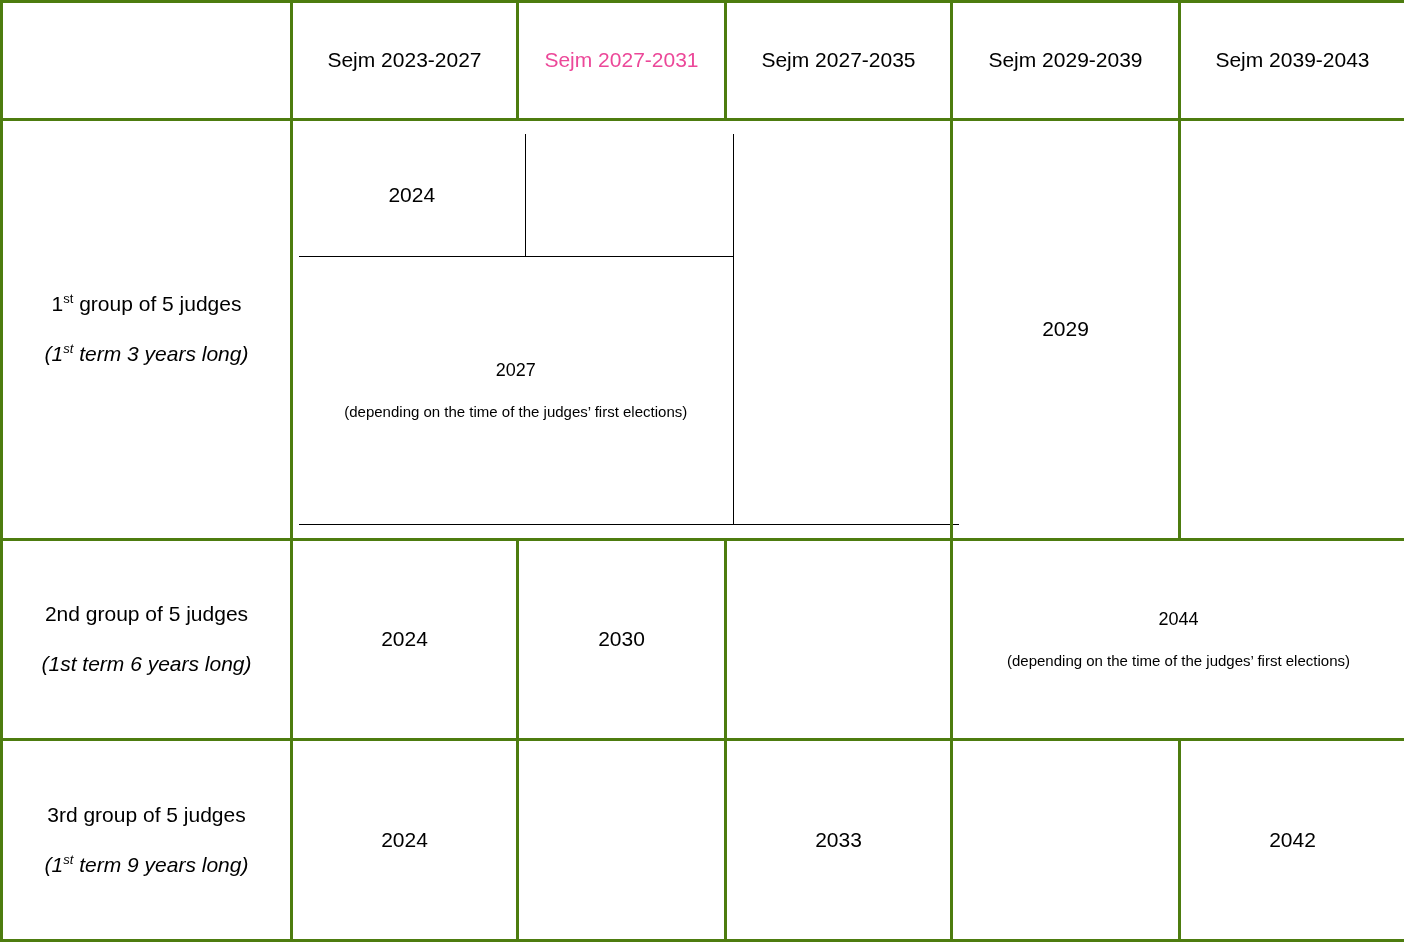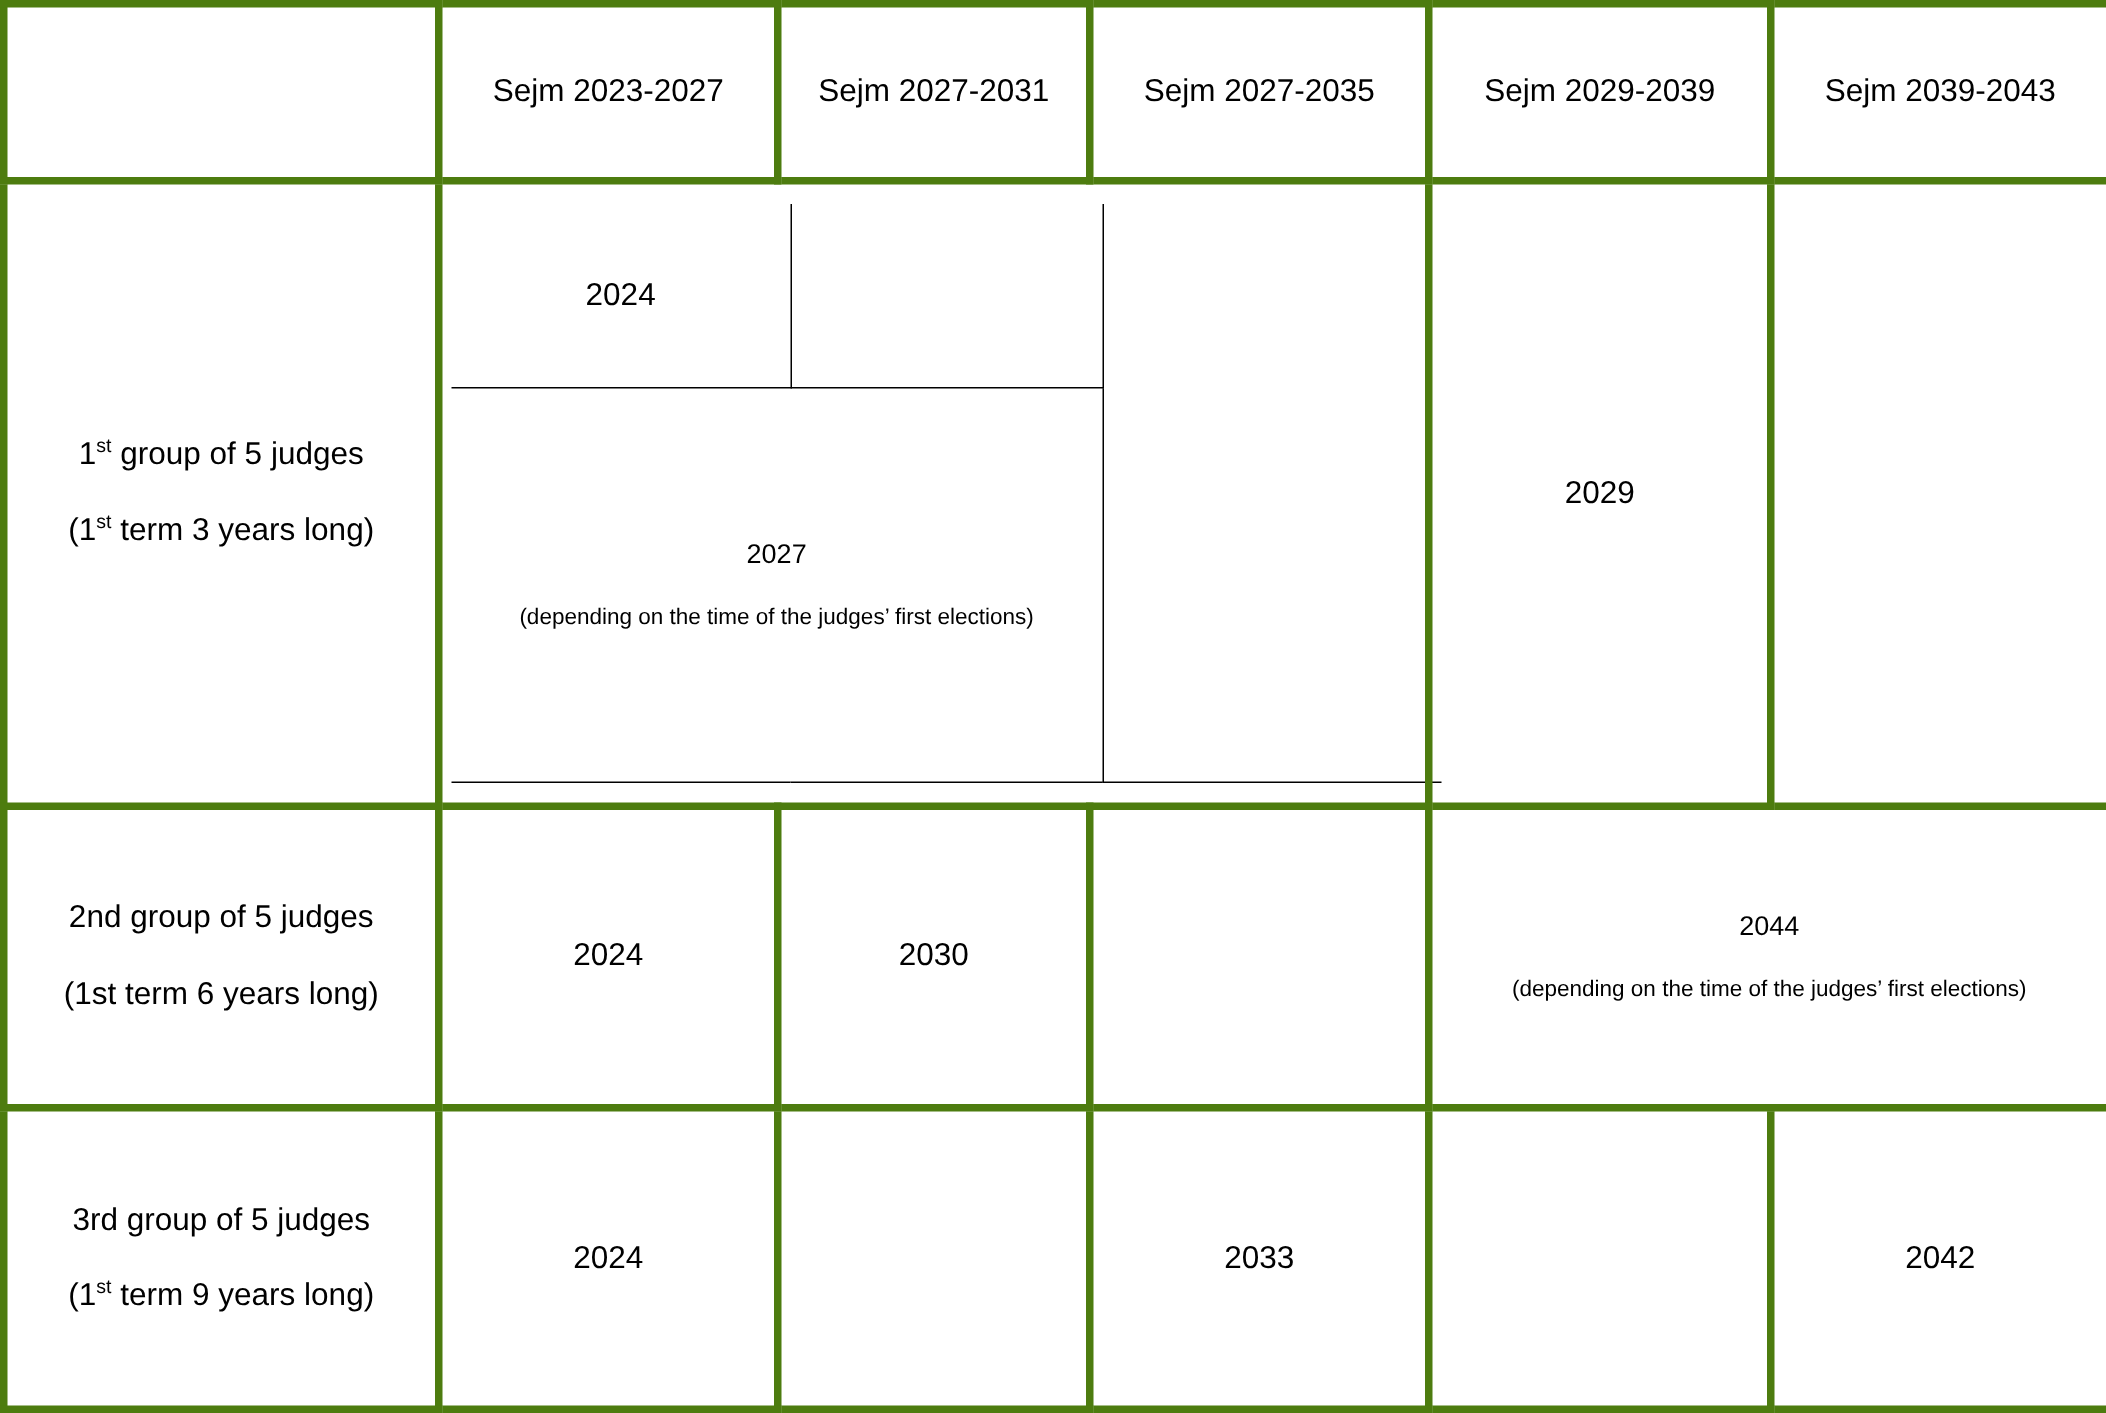--- a/index.html
+++ b/index.html
@@ -20,54 +20,55 @@
     height: 942px;
     box-sizing: border-box;
   }
   table.judges-table {
     border-collapse: collapse;
     table-layout: fixed;
     width: 1404px;
     height: 942px;
   }
   table.judges-table td {
-    border: 5px solid #4d7c0f;
+    border: 3px solid #4d7c0f;
     vertical-align: middle;
     text-align: center;
     font-size: 21px;
     line-height: 1.35;
     padding: 13px 6px;
     box-sizing: border-box;
   }
   .col-label { width: 290px; }
   .col-a { width: 226px; }
   .col-b { width: 208px; }
   .col-c { width: 226px; }
   .col-d { width: 228px; }
   .col-e { width: 226px; }
 
   td.header-cell {
     height: 118px;
     font-size: 21px;
   }
   td.header-highlight {
-    color: #000000;
+    color: #ec4899;
   }
   td.blank-cell { }
 
   .row-label {
     font-size: 21px;
     line-height: 1.5;
   }
   .row-label .label-main {
     display: block;
   }
   .row-label .label-sub {
     display: block;
     margin-top: 22px;
+    font-style: italic;
   }
   sup {
     font-size: 0.62em;
     vertical-align: super;
     line-height: 0;
   }
   .note {
     display: block;
     margin-top: 20px;
     font-size: 15px;

